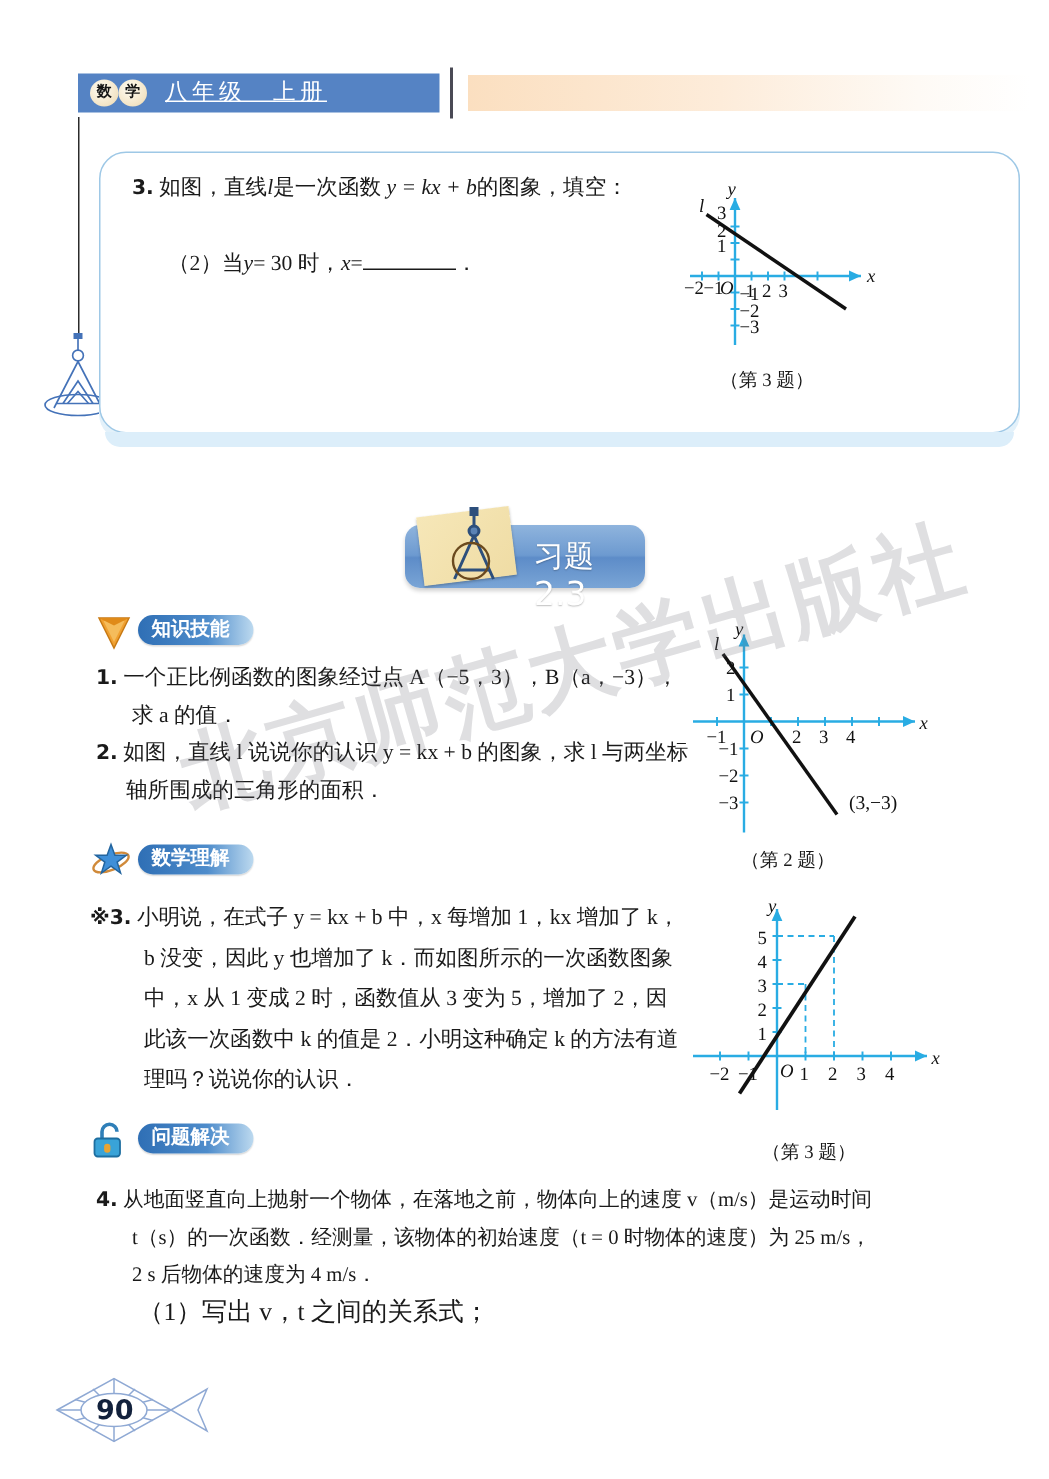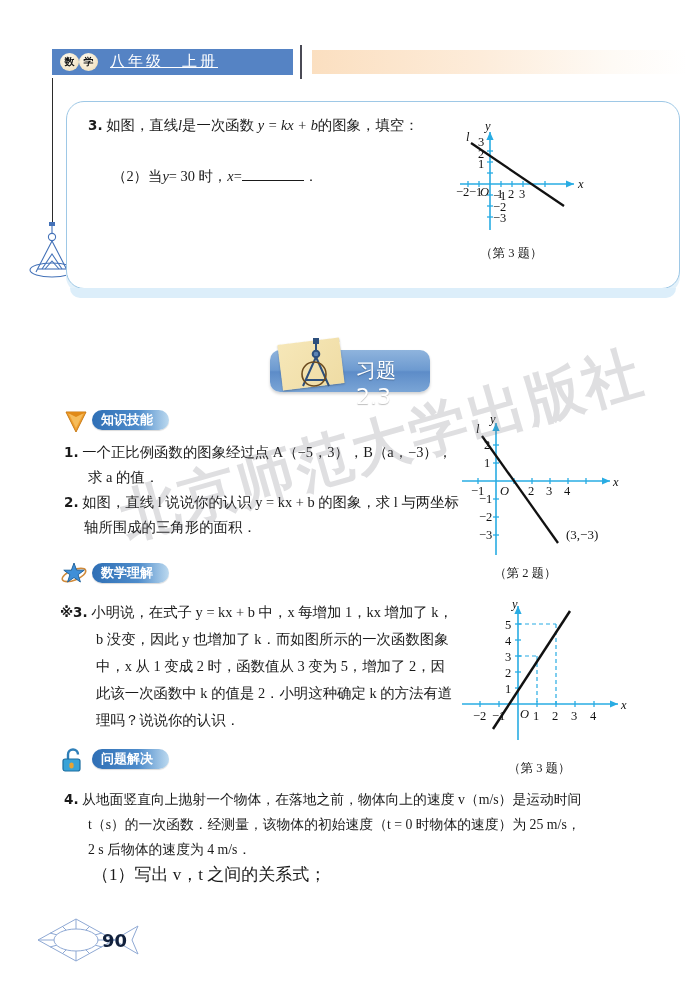--- a/index.html
+++ b/index.html
@@ -114,21 +114,21 @@
     font-family:"DejaVu Sans",sans-serif;font-weight:700;
     font-size:58px;color:rgba(110,110,120,.22);
     transform:rotate(-16deg);white-space:nowrap;pointer-events:none;
     letter-spacing:2px;
   }
 
   
   .footer{position:absolute;left:34px;top:912px;width:120px;height:56px;}
   .pgnum{
     position:absolute;left:64px;top:930px;font-size:18px;font-weight:700;
-    font-family:"DejaVu Sans",sans-serif;color:#12213c;margin-left:38px;
+    font-family:"DejaVu Sans",sans-serif;color:#12213c;
   }
 </style>
 </head>
 <body>
 
 <div class="page">
 
   <div class="hdr-band">
     <div class="badge">
       <span class="b1">数</span>

